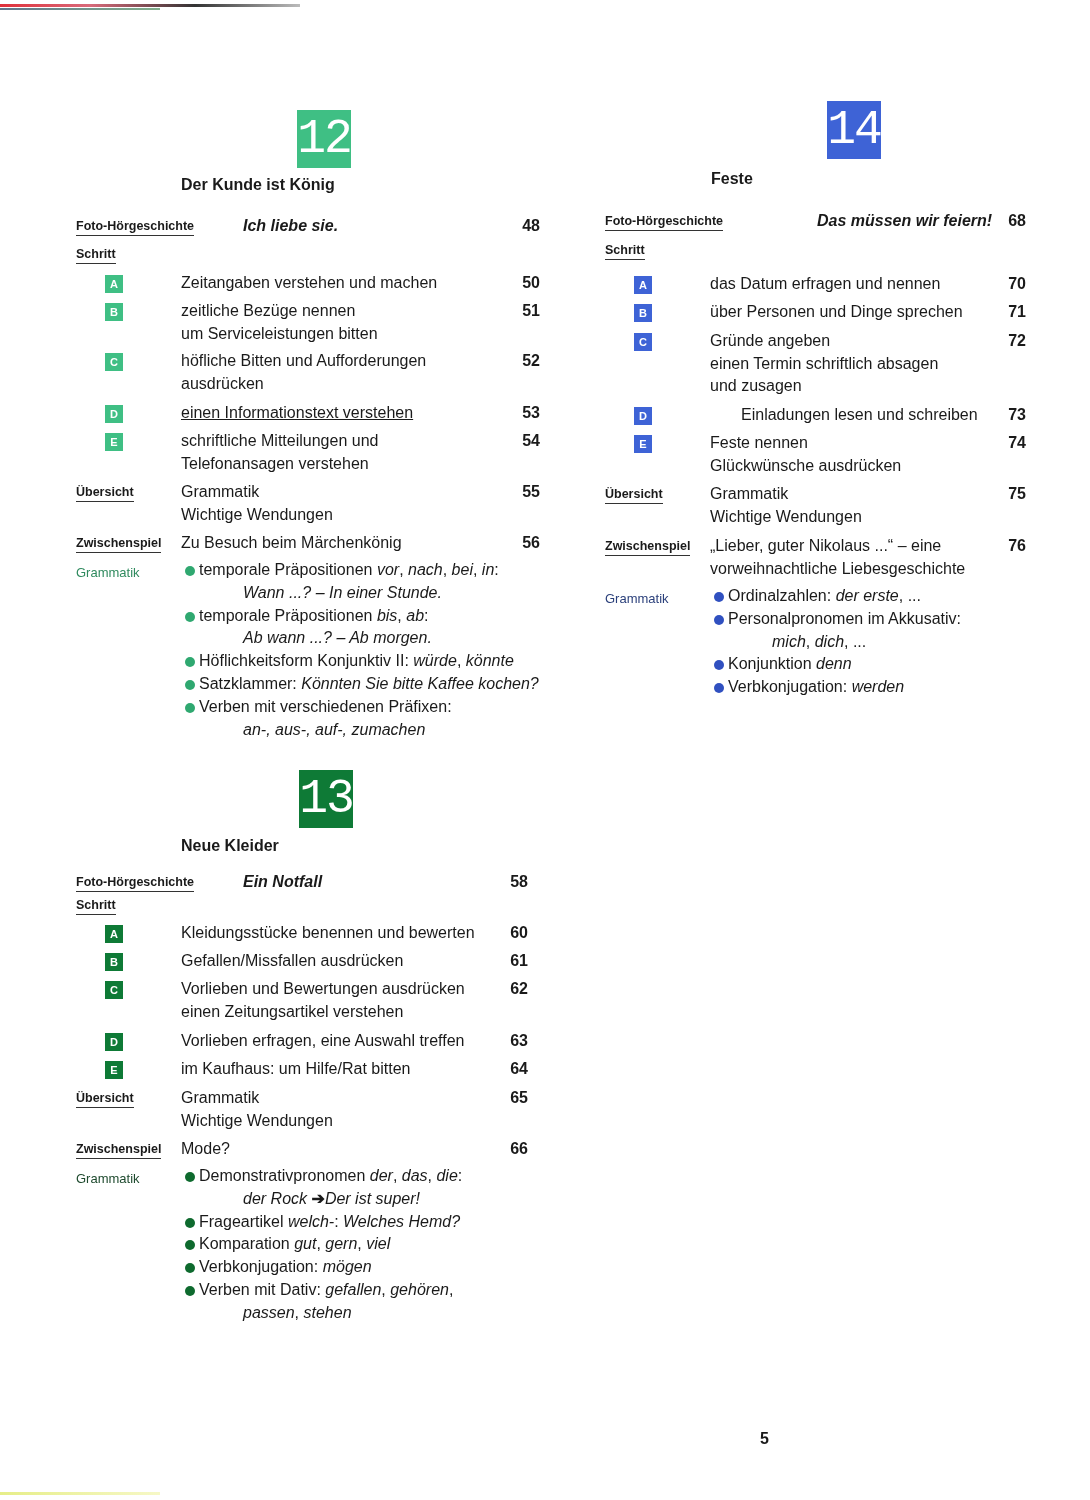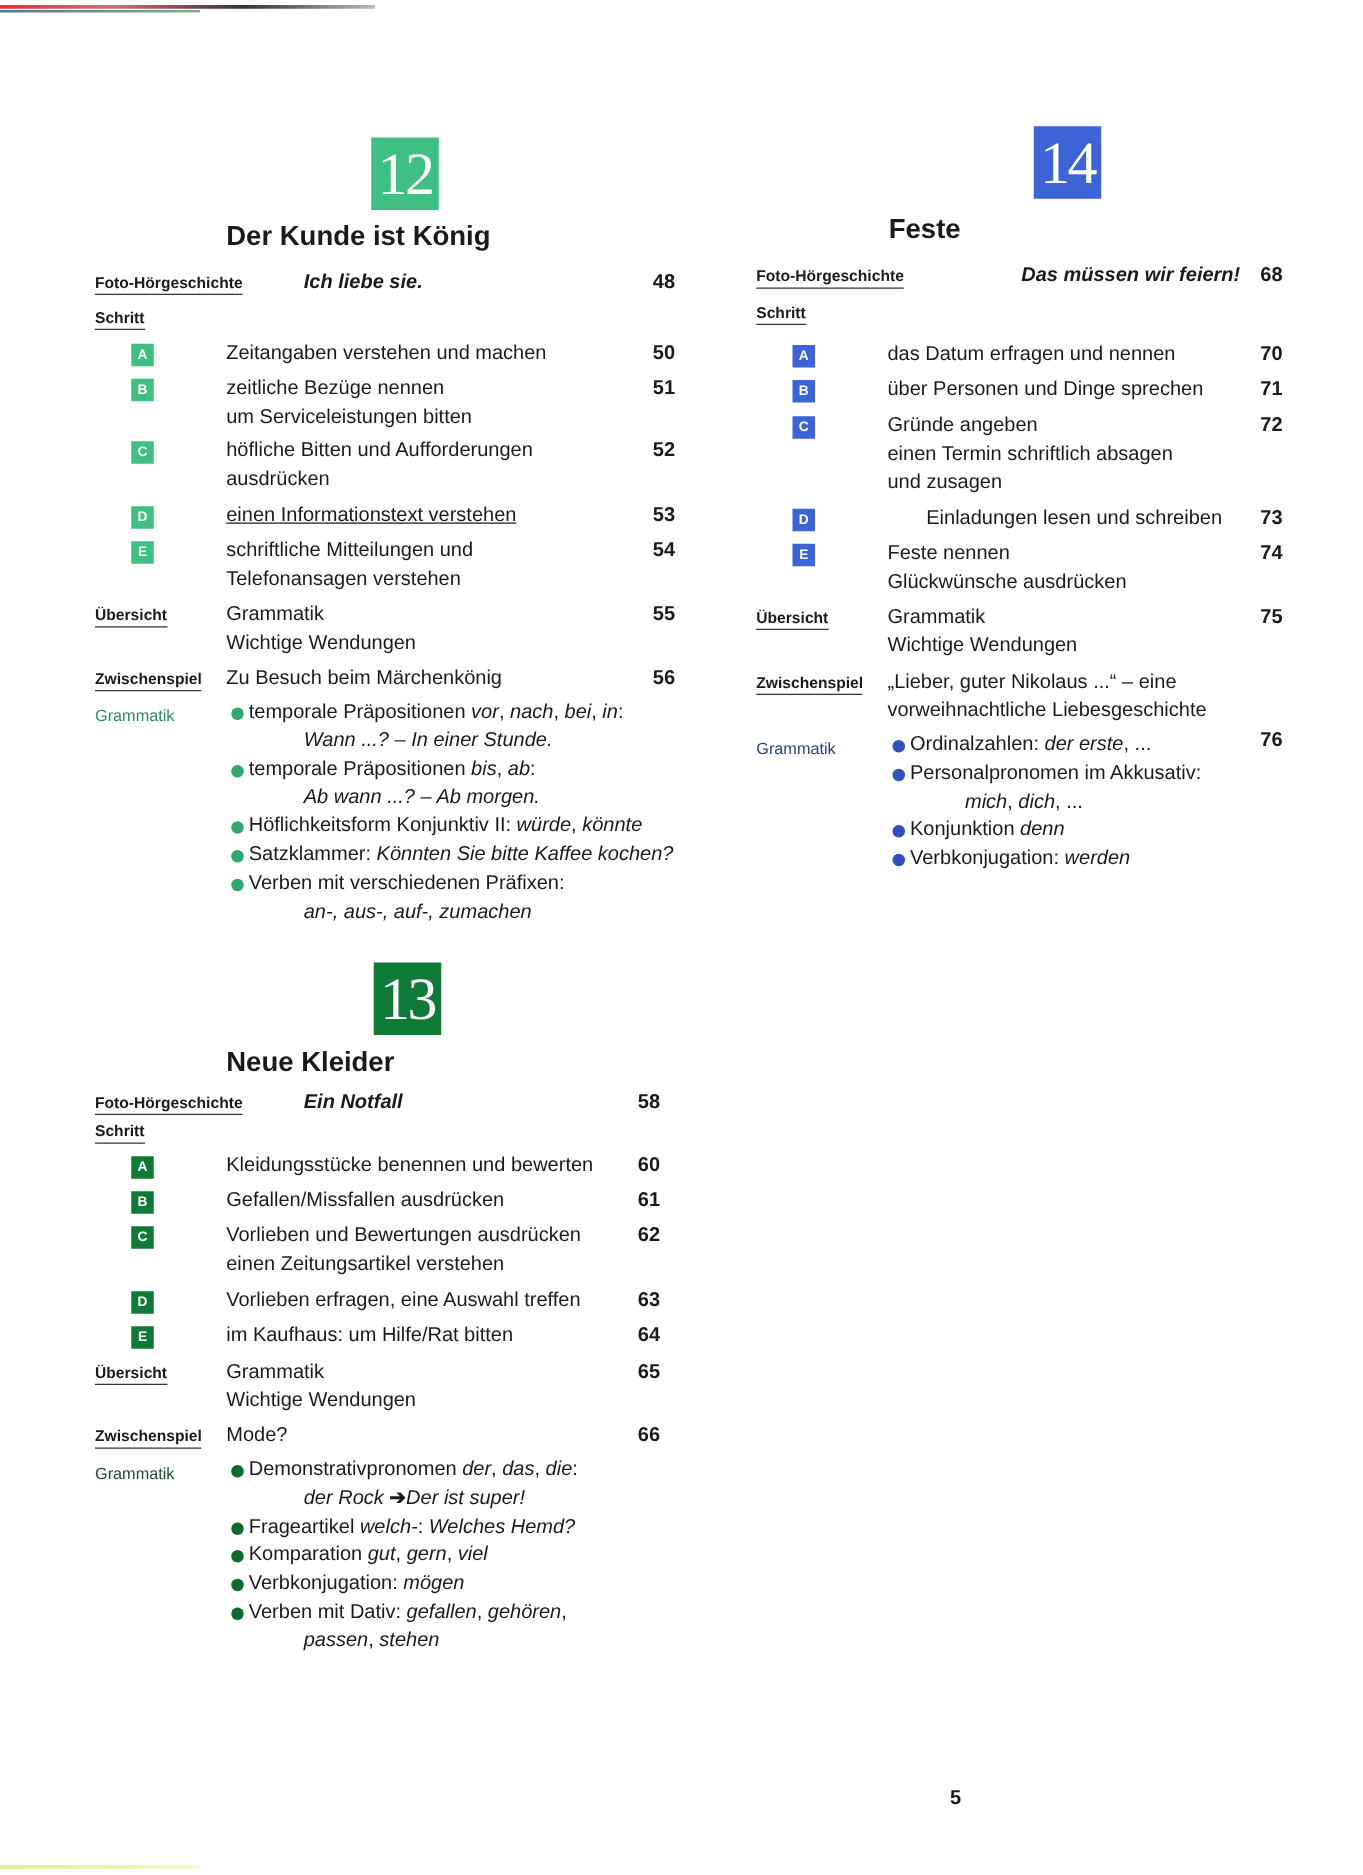--- a/index.html
+++ b/index.html
@@ -8,22 +8,22 @@
   .topline { position:absolute; left:0; top:4px; width:300px; height:3px;
              background:linear-gradient(90deg,#e0303a 0%,#d86a7a 30%,#333 65%,#bbb 100%); }
   .topline2 { position:absolute; left:0; top:8px; width:160px; height:2px;
              background:linear-gradient(90deg,#1c3a5a 0%,#4a8a5a 100%); opacity:.7; }
   .bottomline { position:absolute; left:0; top:1492px; width:160px; height:3px;
              background:linear-gradient(90deg,#e6ee88 0%,#f6f8c6 100%); }
 
   .lesson { position:absolute; }
   .num-badge { position:absolute; width:54px; height:58px; color:#fff; font-size:48px;
                display:flex; align-items:center; justify-content:center; letter-spacing:-2px;
-               font-family:Liberation Serif, serif; }
-  .lesson-title { position:absolute; font-size:22px; font-weight:bold; white-space:nowrap; }
+               font-family:Liberation Mono, monospace; }
+  .lesson-title { position:absolute; font-size:16px; font-weight:bold; white-space:nowrap; }
 
   .row { position:absolute; font-size:16px; line-height:22.5px; }
   .label { position:absolute; font-size:12.5px; font-weight:bold; white-space:nowrap;
            border-bottom:1.5px solid #333; padding-bottom:1px; line-height:16px; }
   .label.nound { border-bottom:none; font-weight:normal; }
   .text { position:absolute; white-space:nowrap; }
   .text.italic { font-style:italic; font-weight:bold; }
   .page { position:absolute; font-weight:bold; font-size:16px; text-align:right; width:30px; }
   .step { position:absolute; width:18px; height:18px; color:#fff; font-size:11px; font-weight:bold;
           display:flex; align-items:center; justify-content:center; }
@@ -146,21 +146,21 @@
     <div class="row text" style="left: 710px; top: 432px;">Feste nennen</div>
     <div class="row text" style="left: 710px; top: 454.5px;">Glückwünsche ausdrücken</div>
     <div class="row page" style="left: 996px; top: 432px;">74</div>
     <div class="label" style="left: 605px; top: 486px;">Übersicht</div>
     <div class="row text" style="left: 710px; top: 483px;">Grammatik</div>
     <div class="row text" style="left: 710px; top: 505.5px;">Wichtige Wendungen</div>
     <div class="row page" style="left: 996px; top: 483px;">75</div>
     <div class="label" style="left: 605px; top: 538px;">Zwischenspiel</div>
     <div class="row text" style="left: 710px; top: 535px;">„Lieber, guter Nikolaus ...“ – eine</div>
     <div class="row text" style="left: 710px; top: 557.5px;">vorweihnachtliche Liebesgeschichte</div>
-    <div class="row page" style="left: 996px; top: 535px; margin-top: 47px;">76</div>
+    <div class="row page" style="left: 996px; top: 535px;">76</div>
     <div class="label nound" style="left: 605px; top: 591px; color: rgb(42, 63, 122); font-size: 13px;">Grammatik</div>
     <ul class="gram-list" style="left: 712px; top: 585px;">
       <li><span class="dot" style="background: rgb(48, 80, 192);"></span><span class="line1">Ordinalzahlen: <i>der erste</i>, ...</span></li>
       <li><span class="dot" style="background: rgb(48, 80, 192);"></span><span class="line1">Personalpronomen im Akkusativ:</span><span class="line2"><i>mich</i>, <i>dich</i>, ...</span></li>
       <li><span class="dot" style="background: rgb(48, 80, 192);"></span><span class="line1">Konjunktion <i>denn</i></span></li>
       <li><span class="dot" style="background: rgb(48, 80, 192);"></span><span class="line1">Verbkonjugation: <i>werden</i></span></li>
     </ul>
   </div>
 
 <div class="footer-page">5</div>

